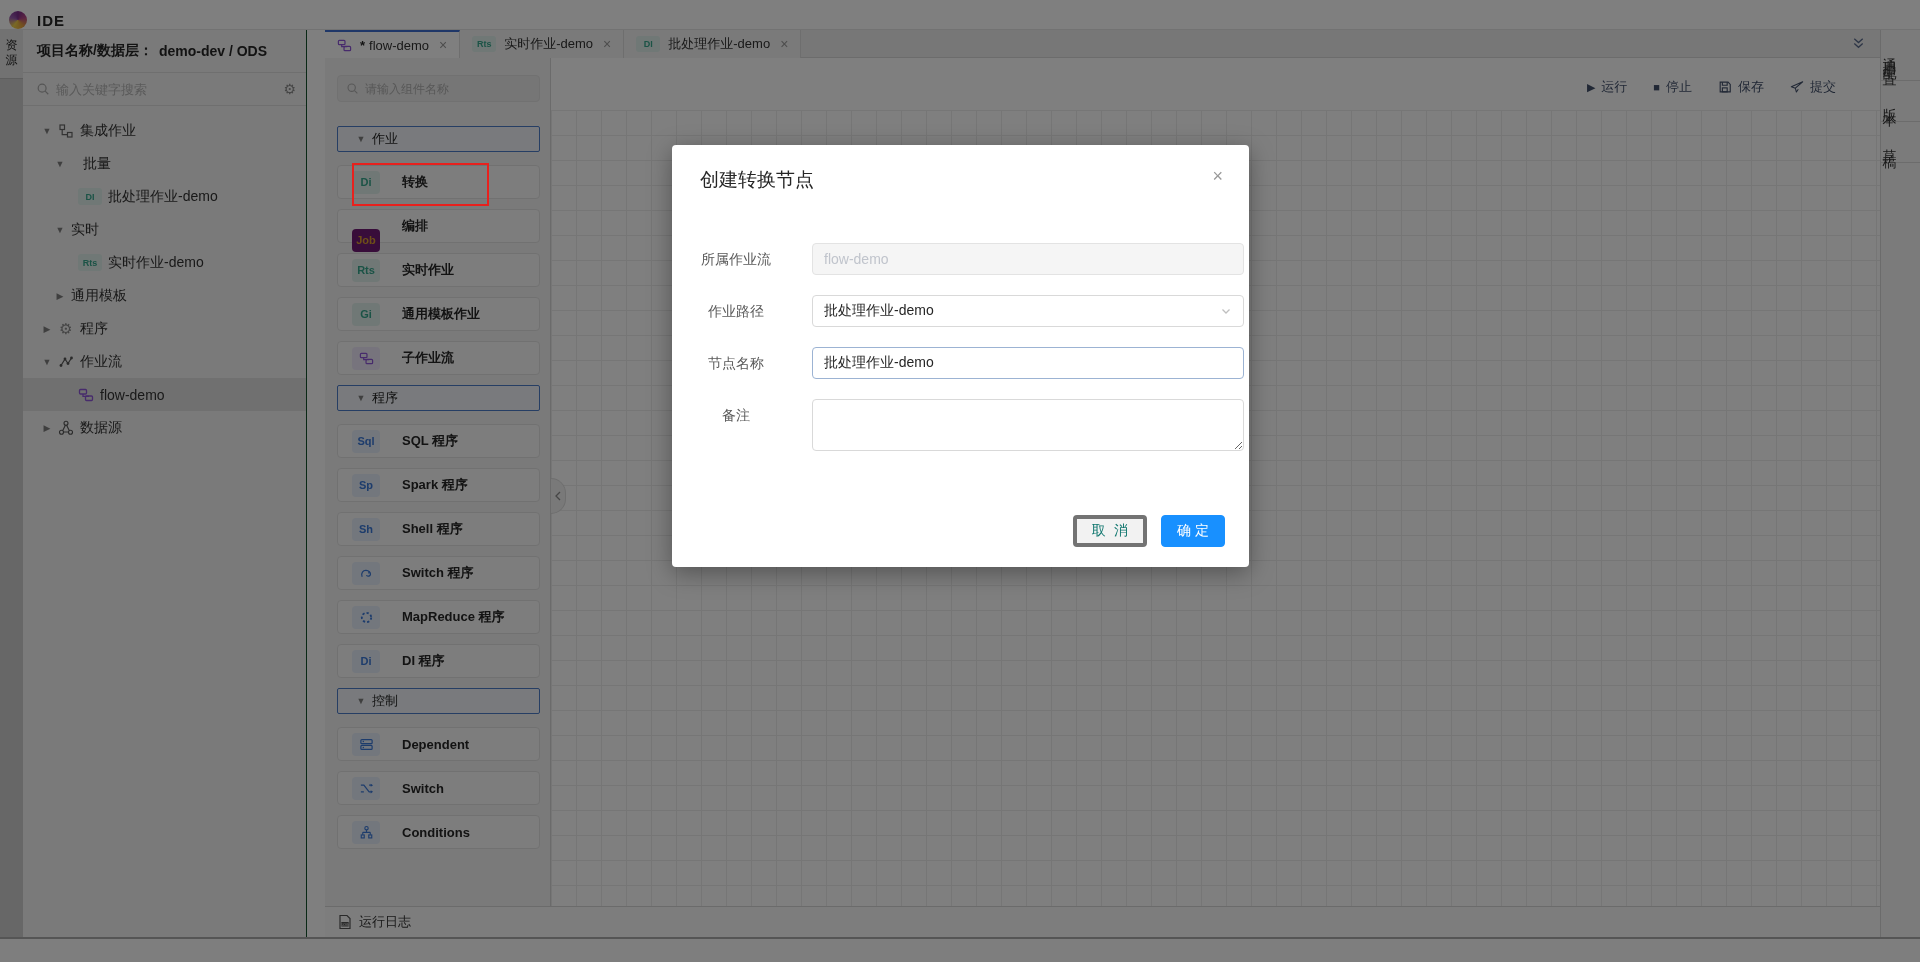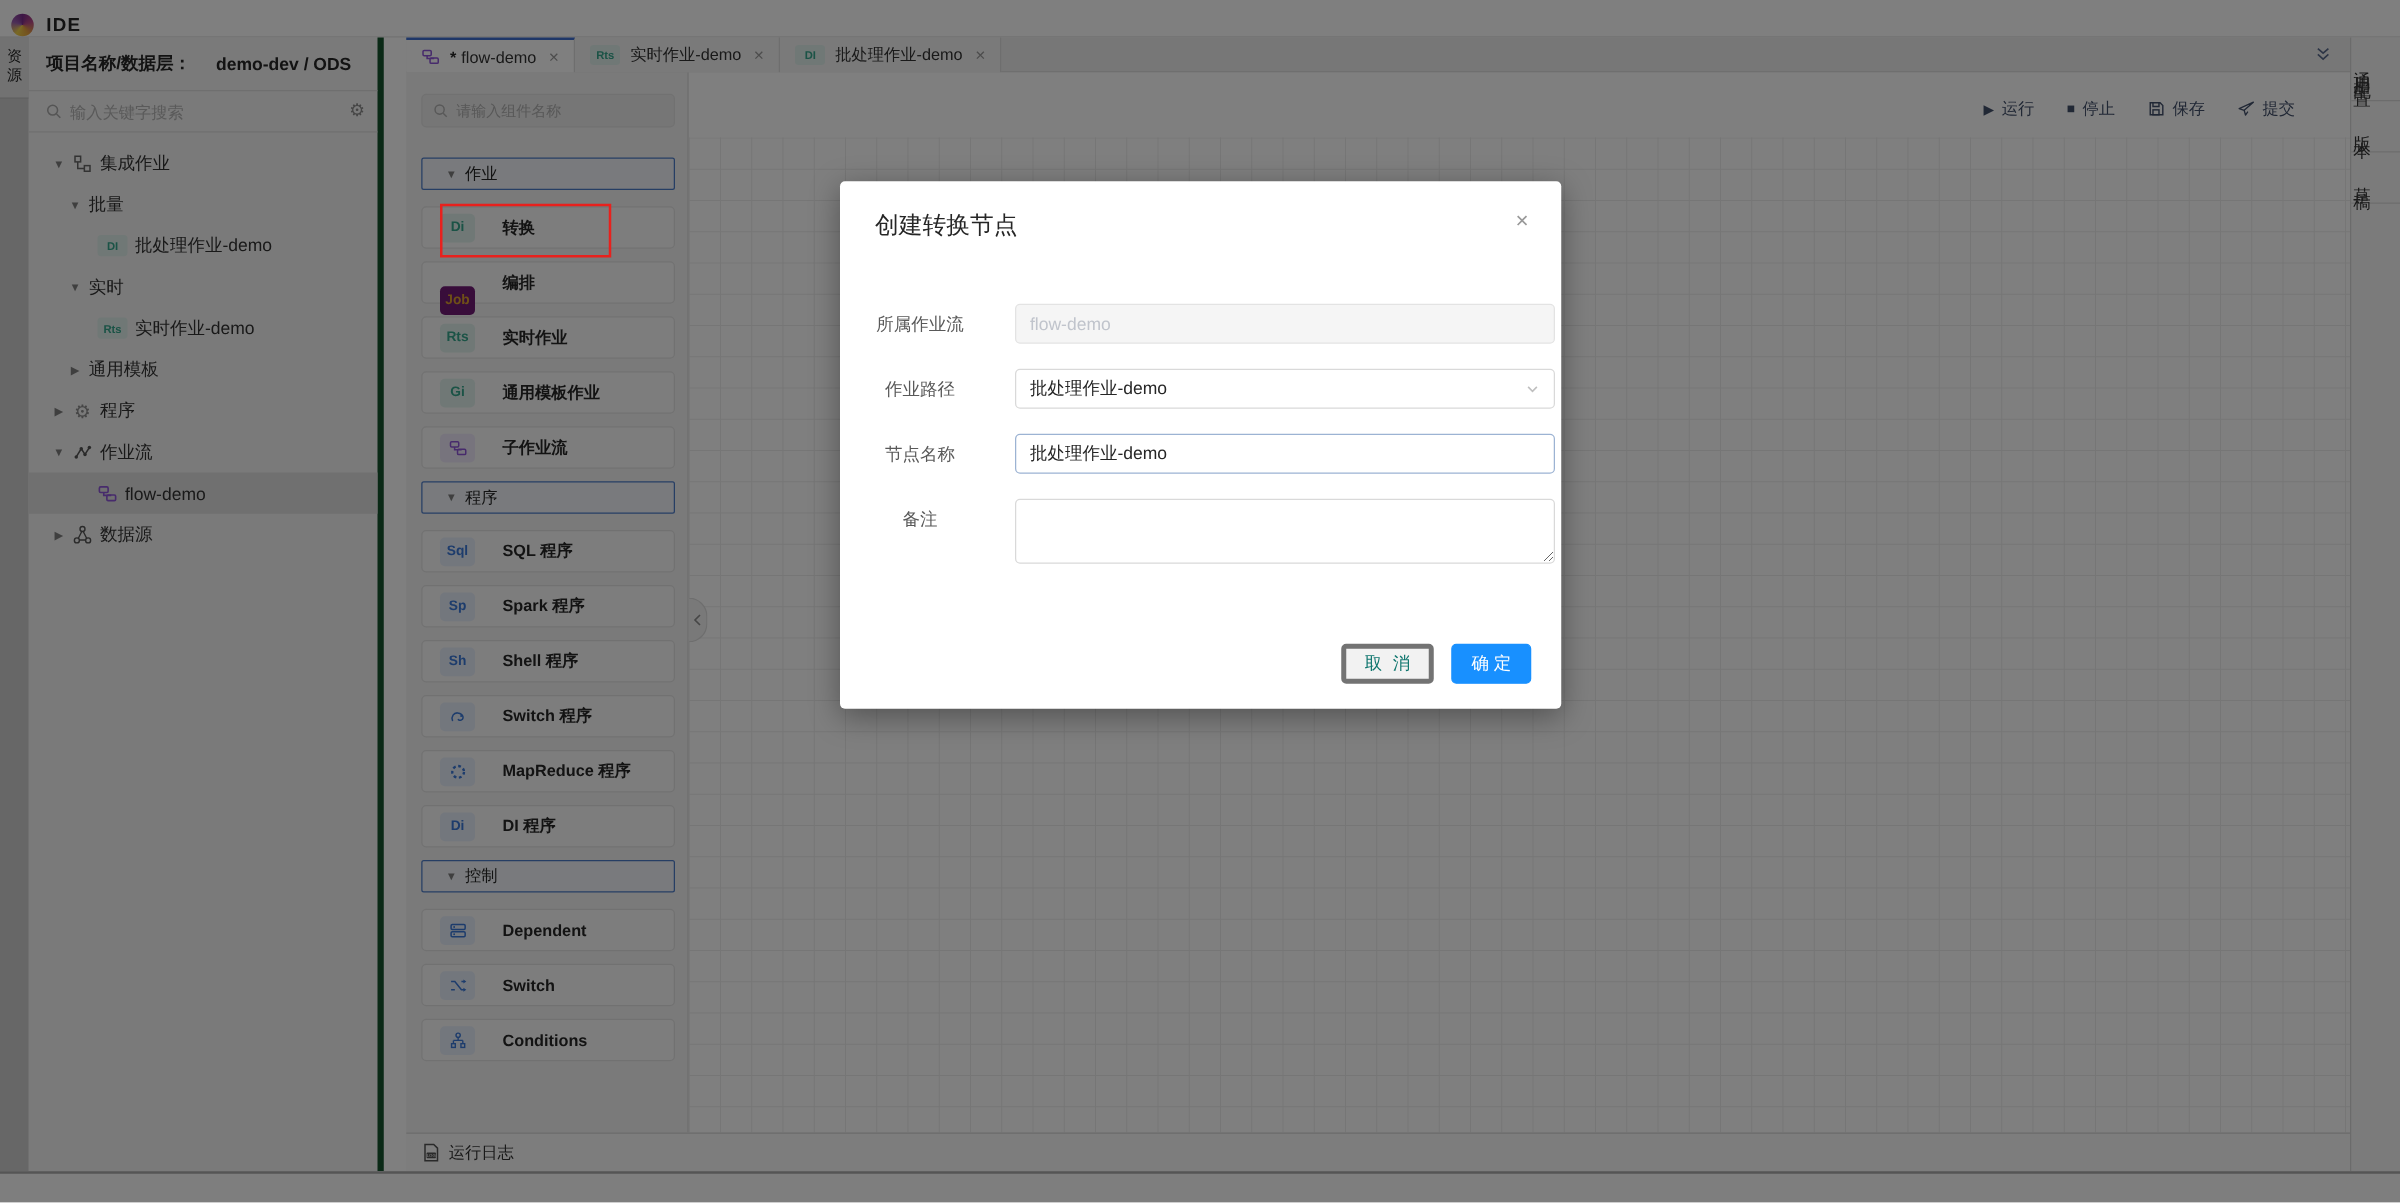--- a/index.html
+++ b/index.html
@@ -14,24 +14,24 @@
           background:conic-gradient(#7b2d8b,#b84a86,#e8a33d,#f3d34a,#9a5fb0,#7b2d8b); }
   .app-title { margin-left:10px; font-size:15px; font-weight:bold; color:#262626; letter-spacing:1px; }
 
   
   .leftrail { position:absolute; left:0; top:30px; width:23px; height:907px; background:#cfcfcf; }
   .rail-tab { width:23px; padding:8px 0 10px; background:#e4e4e4; text-align:center;
               font-size:12px; color:#262626; line-height:15px; border-bottom:1px solid #bdbdbd; }
 
   
   .sidebar { position:absolute; left:23px; top:30px; width:284px; height:907px; background:#f4f4f4;
-             border-right:5px solid #14532d; }
+             border-right:1px solid #14532d; }
   .sb-header { height:43px; display:flex; align-items:center; padding-left:14px;
                border-bottom:1px solid #dedede; font-size:14px; font-weight:bold; color:#262626; }
-  .sb-header .v { margin-left:20px; }
+  .sb-header .v { margin-left:6px; }
   .sb-search { height:33px; display:flex; align-items:center; padding:0 10px 0 13px;
                border-bottom:1px solid #dedede; }
   .sb-search input { flex:1; border:none; outline:none; background:transparent; font-size:13px;
                      color:#333; margin-left:6px; font-family:inherit; }
   .sb-search input::placeholder { color:#b4b4b4; }
   .gear-glyph { font-family:"DejaVu Sans", sans-serif; color:#8c8c8c; font-size:14px; line-height:1; }
   .tree { padding-top:8px; }
   .tree-row { height:33px; display:flex; align-items:center; font-size:14px; color:#333; cursor:default; }
   .tree-row.sel { background:#e0e0e0; }
   .caret { width:14px; font-size:9px; color:#7f7f7f; text-align:center; flex:none; }
@@ -164,21 +164,21 @@
         <span class="caret">▼</span>
         <svg class="t-icon" viewBox="0 0 16 16">
           <rect x="2" y="2" width="4.5" height="4.5" fill="none" stroke="#666" stroke-width="1.2"></rect>
           <rect x="9.5" y="9.5" width="4.5" height="4.5" fill="none" stroke="#666" stroke-width="1.2"></rect>
           <path d="M4.2 6.5v5.2h5.3" fill="none" stroke="#666" stroke-width="1.2"></path>
         </svg>
         <span class="t-label">集成作业</span>
       </div>
       <div class="tree-row" style="padding-left:30px">
         <span class="caret">▼</span>
-        <span class="t-label" style="margin-left:4px">批量</span>
+        <span class="t-label" style="margin-left:16px">批量</span>
       </div>
       <div class="tree-row" style="padding-left:51px">
         <span class="t-badge">DI</span>
         <span class="t-label">批处理作业-demo</span>
       </div>
       <div class="tree-row" style="padding-left:30px">
         <span class="caret">▼</span>
         <span class="t-label" style="margin-left:4px">实时</span>
       </div>
       <div class="tree-row" style="padding-left:51px">

